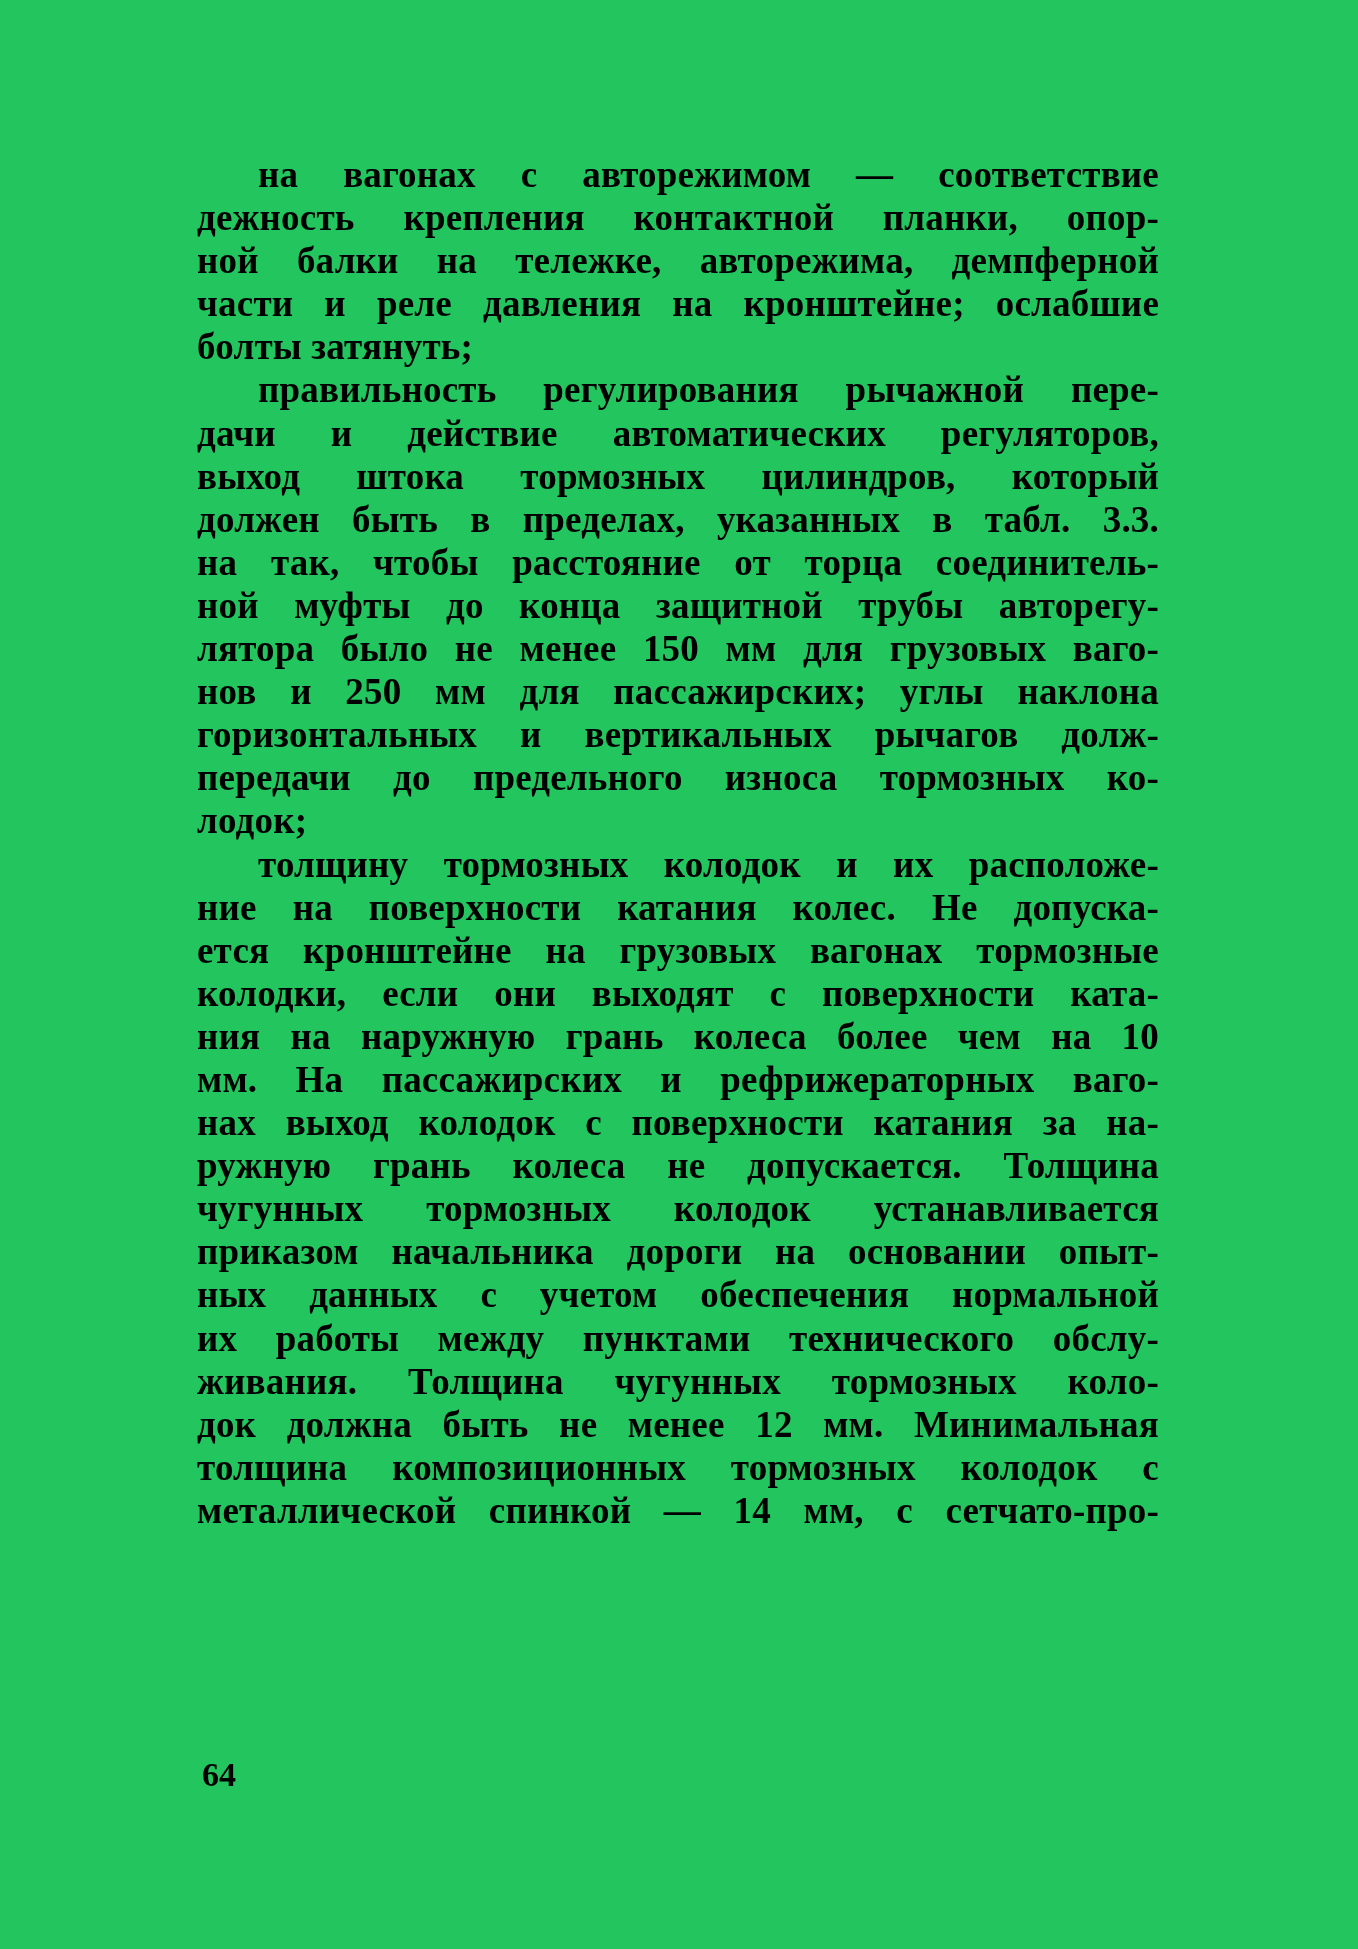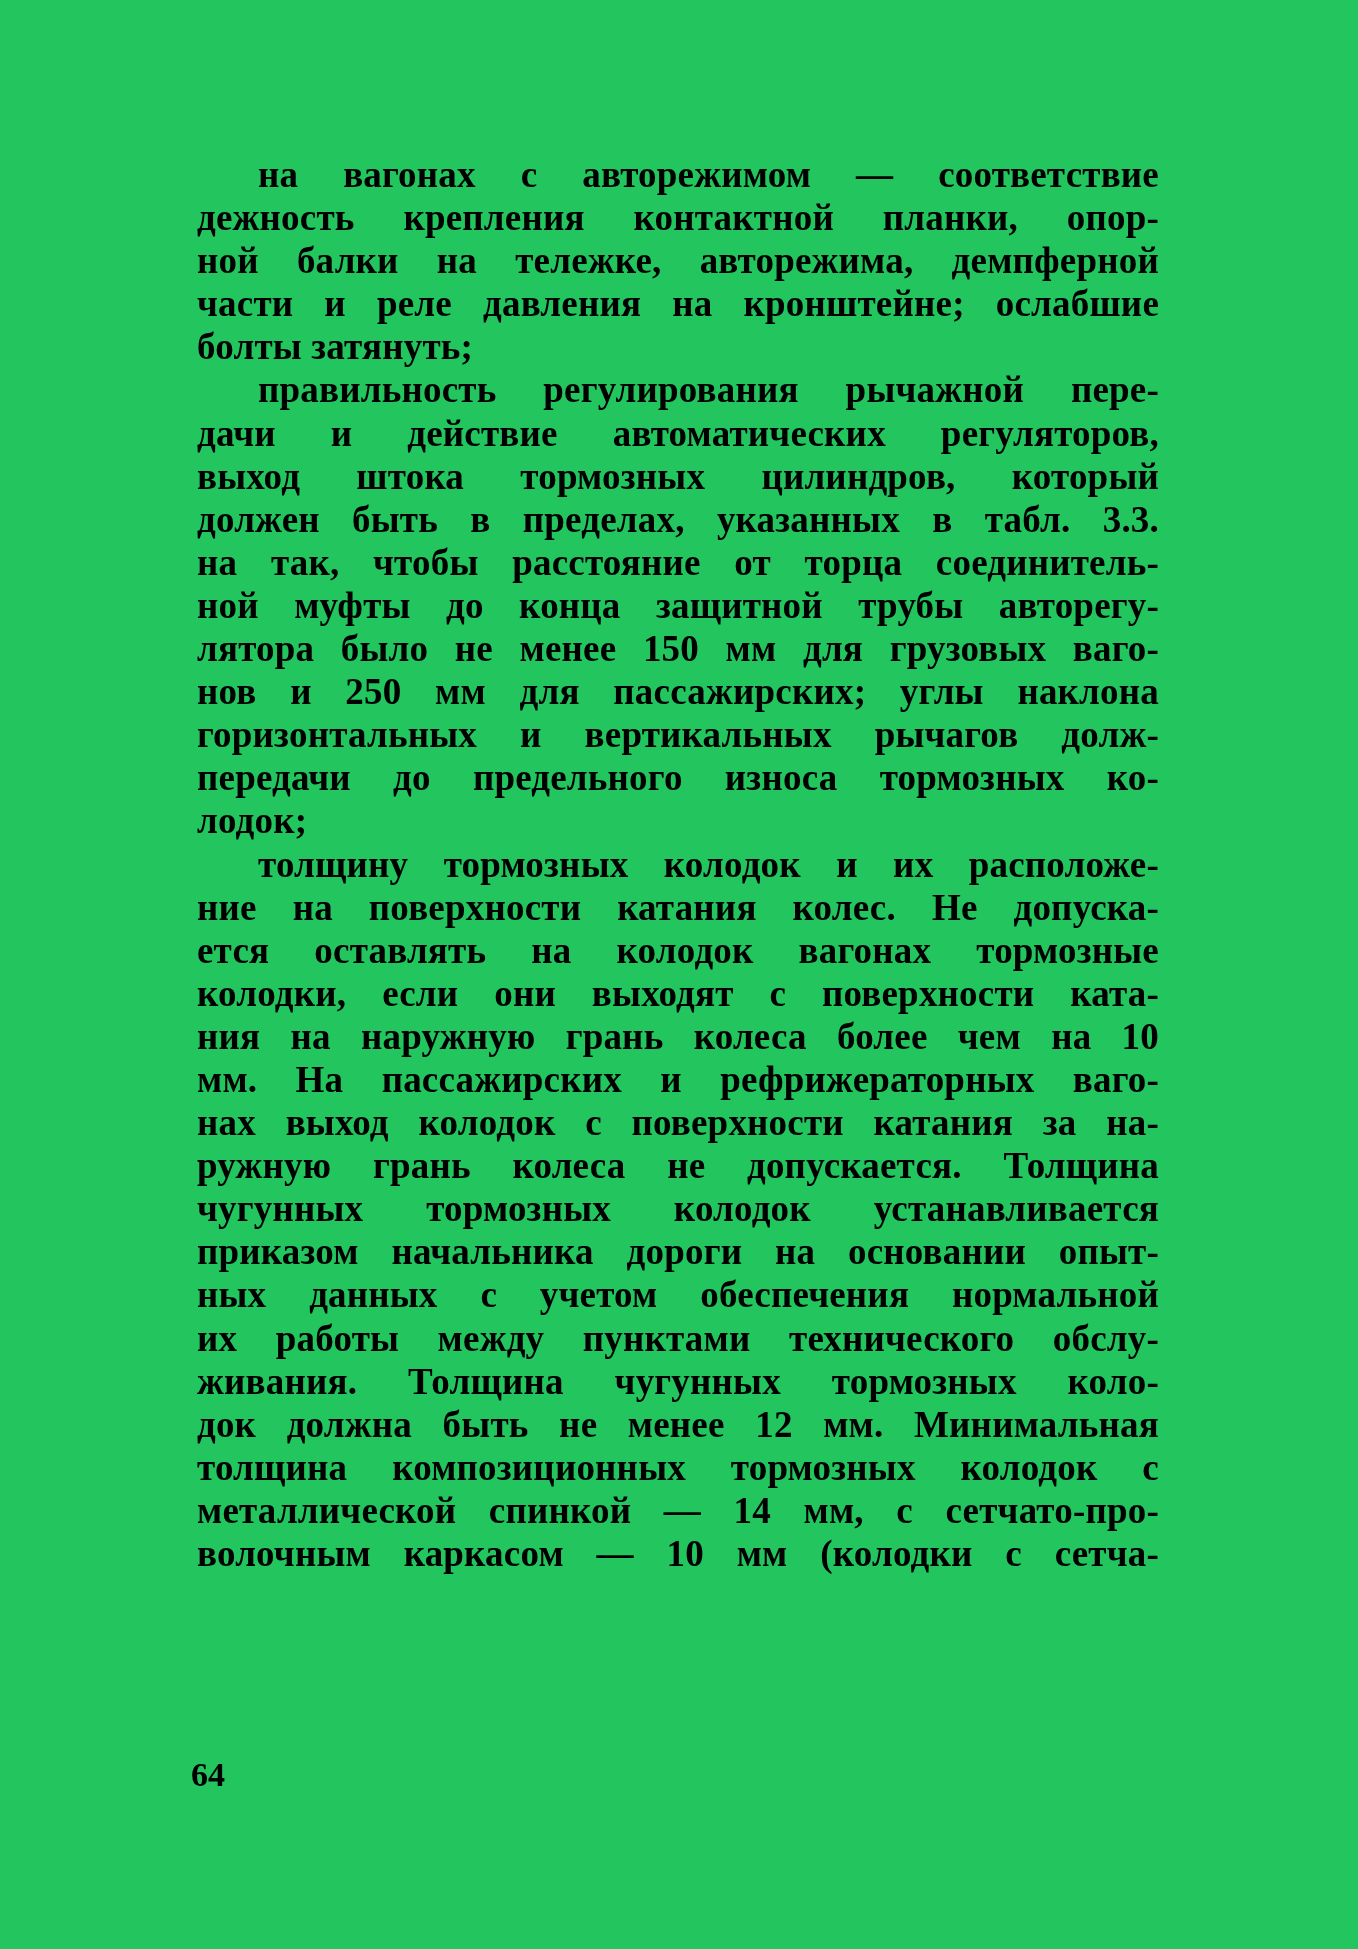--- a/index.html
+++ b/index.html
@@ -43,21 +43,21 @@
     }
     .line.indent {
       padding-left: 61px;
     }
     .line.last {
       text-align-last: left;
       -moz-text-align-last: left;
     }
     .page-number {
       position: absolute;
-      left: 191px;
+      left: 202px;
       top: 1755px;
       font-family: "Liberation Serif", "DejaVu Serif", serif;
       font-size: 34px;
       font-weight: bold;
       line-height: 40px;
     }
   </style>
 </head>
 <body>
 
@@ -82,33 +82,32 @@
       <span class="line">лятора было не менее 150 мм для грузовых ваго-</span>
       <span class="line">нов и 250 мм для пассажирских; углы наклона</span>
       <span class="line">горизонтальных и вертикальных рычагов долж-</span>
       <span class="line">передачи до предельного износа тормозных ко-</span>
       <span class="line last">лодок;</span>
     </div>
 
     <div>
       <span class="line indent">толщину тормозных колодок и их расположе-</span>
       <span class="line">ние на поверхности катания колес. Не допуска-</span>
-      <span class="line">ется оставлять на колодок вагонах тормозные</span>
+      <span class="line">ется кронштейне на грузовых вагонах тормозные</span>
       <span class="line">колодки, если они выходят с поверхности ката-</span>
       <span class="line">ния на наружную грань колеса более чем на 10</span>
       <span class="line">мм. На пассажирских и рефрижераторных ваго-</span>
       <span class="line">нах выход колодок с поверхности катания за на-</span>
       <span class="line">ружную грань колеса не допускается. Толщина</span>
       <span class="line">чугунных тормозных колодок устанавливается</span>
       <span class="line">приказом начальника дороги на основании опыт-</span>
       <span class="line">ных данных с учетом обеспечения нормальной</span>
       <span class="line">их работы между пунктами технического обслу-</span>
       <span class="line">живания. Толщина чугунных тормозных коло-</span>
       <span class="line">док должна быть не менее 12 мм. Минимальная</span>
       <span class="line">толщина композиционных тормозных колодок с</span>
       <span class="line">металлической спинкой — 14 мм, с сетчато-про-</span>
-      <span class="line">волочным каркасом — 10 мм (колодки с сетча-</span>
     </div>
 
   </div>
 
   <div class="page-number">64</div>
 </div>
 
 </body></html>

